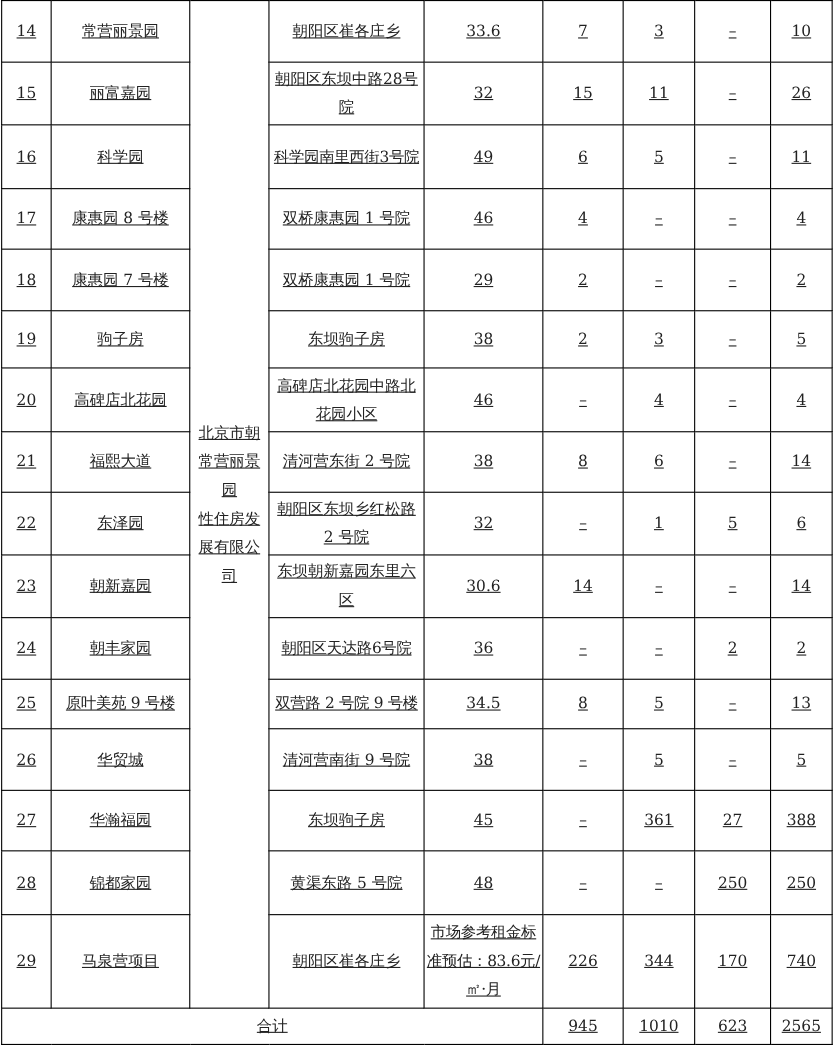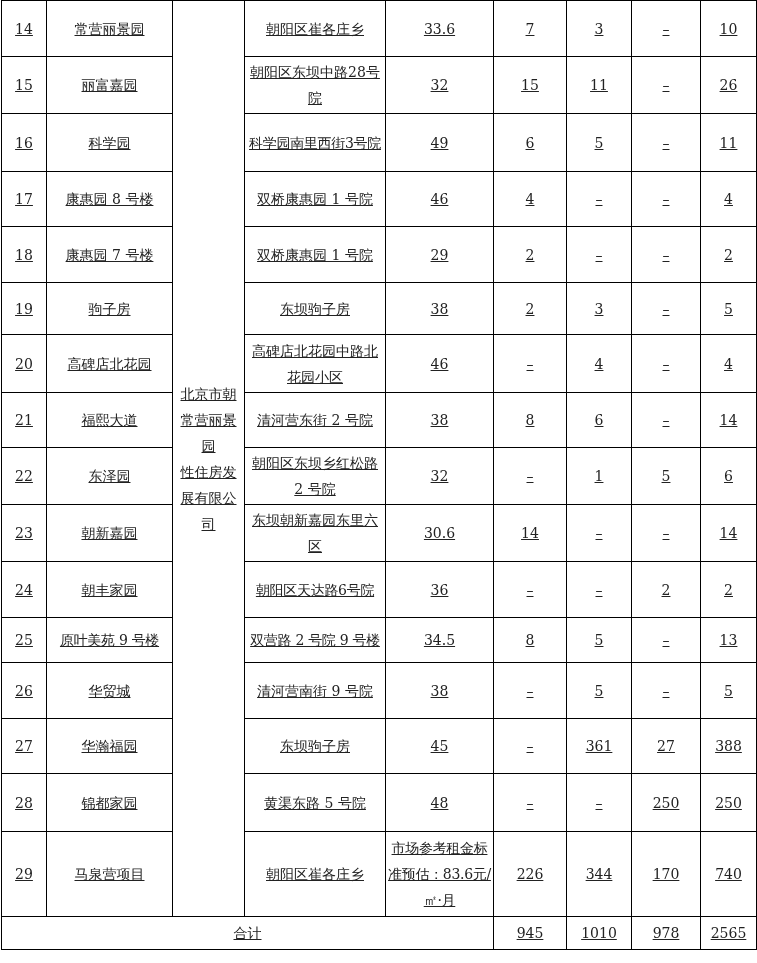--- a/index.html
+++ b/index.html
@@ -207,17 +207,17 @@
       <td class="narrow">市场参考租金标准预估：83.6元/㎡·月</td>
       <td class="num">226</td>
       <td class="num">344</td>
       <td class="num">170</td>
       <td class="num">740</td>
     </tr>
     <tr style="height:33px">
       <td colspan="5">合计</td>
       <td class="num">945</td>
       <td class="num">1010</td>
-      <td class="num">978</td>
+      <td class="num">623</td>
       <td class="num">2565</td>
     </tr>
   </tbody>
 </table>
 
 </body></html>

